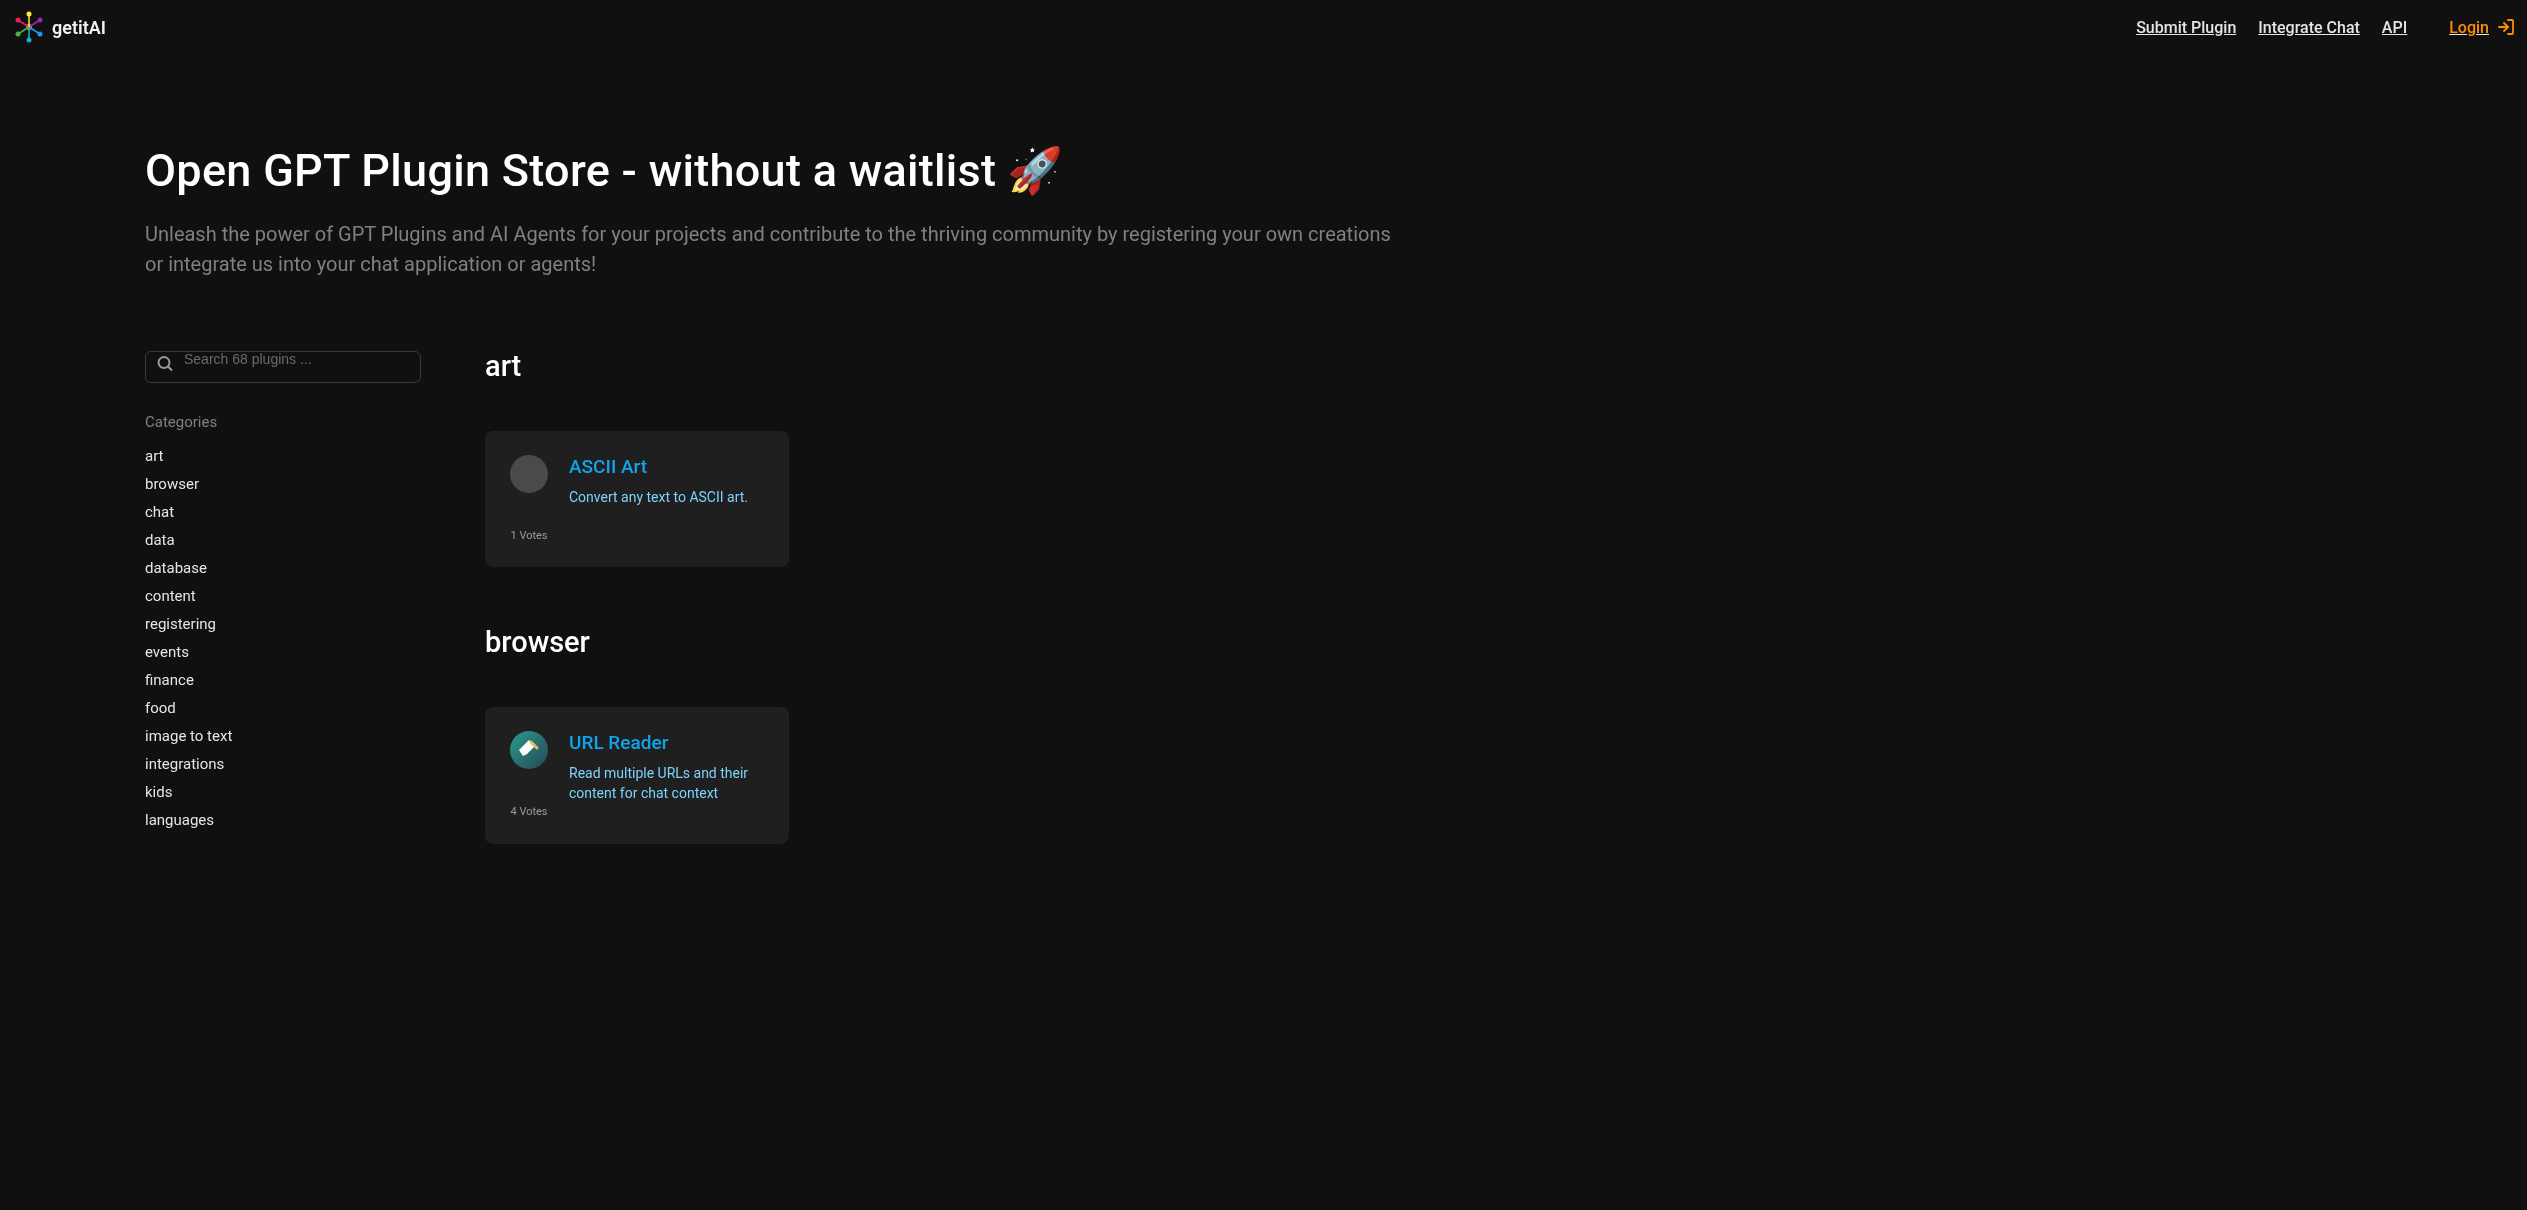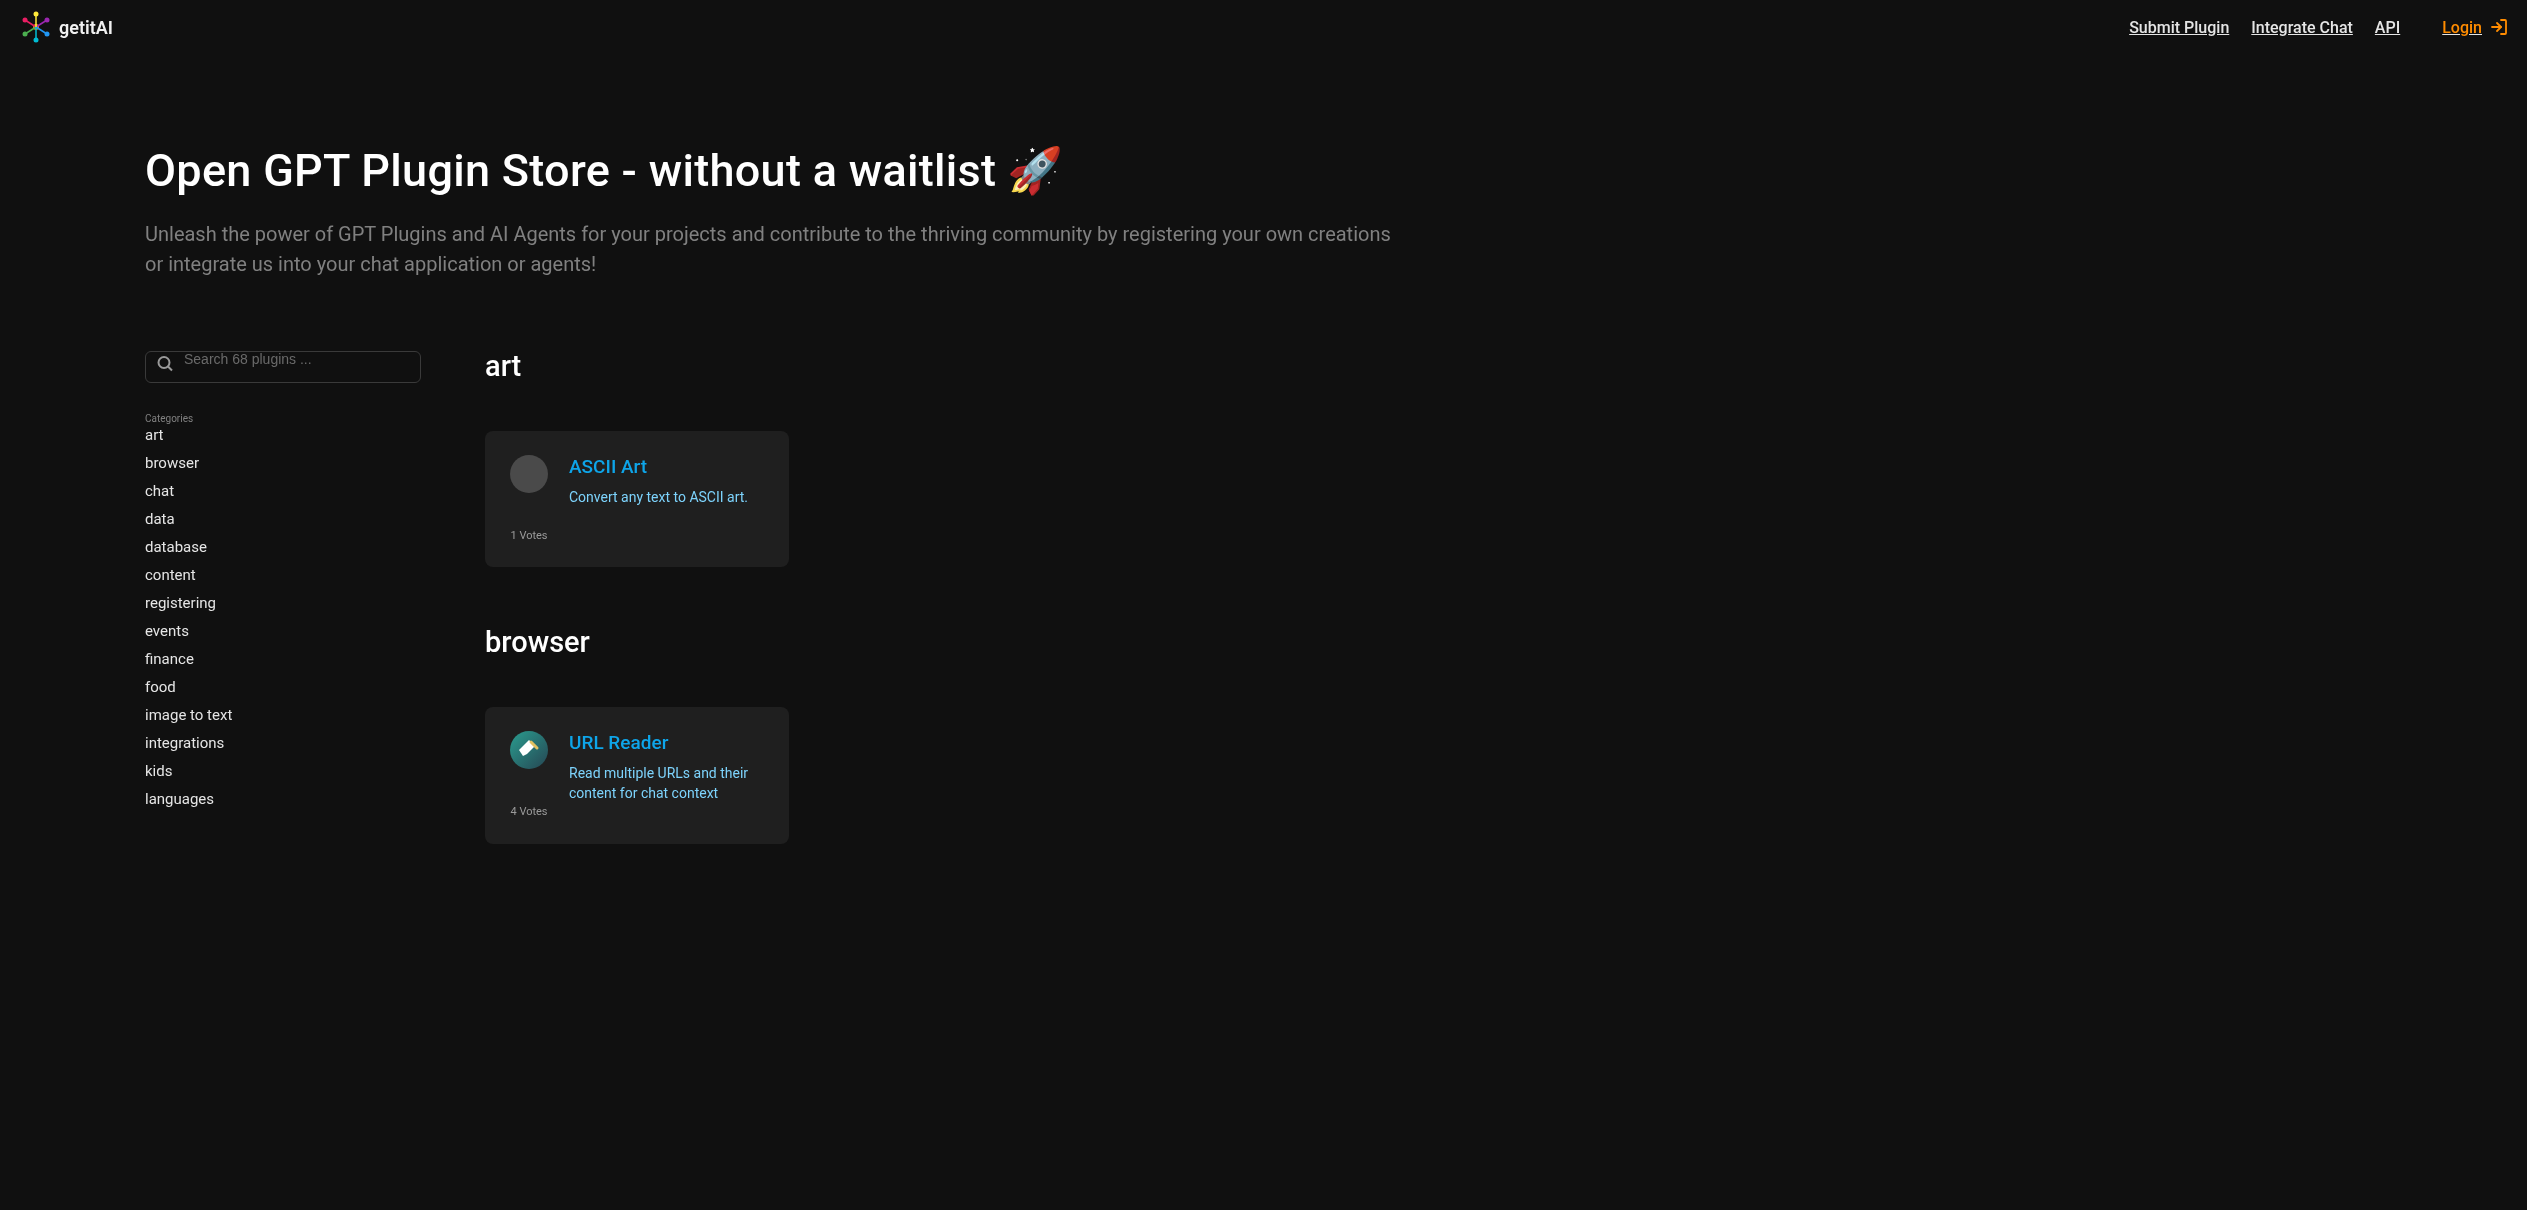--- a/index.html
+++ b/index.html
@@ -11,21 +11,21 @@
       background: #101010;
       color: #e5e5e5;
       font-family: -apple-system, BlinkMacSystemFont, "Segoe UI", Roboto, Helvetica, Arial, sans-serif;
       min-height: 1210px;
       width: 100%;
     }
     .header {
       display: flex;
       justify-content: space-between;
       align-items: center;
-      padding: 10px 19px;
+      padding: 10px 12px;
       height: 54px;
     }
     .logo-container {
       display: flex;
       align-items: center;
       gap: 6px;
     }
     .logo-mark {
       width: 34px;
       height: 34px;
@@ -107,22 +107,23 @@
     .search-input::placeholder {
       color: #6a6a6a;
     }
     .search-icon {
       position: absolute;
       left: 12px;
       top: 50%;
       transform: translateY(-50%);
     }
     .categories-label {
-      font-size: 10px;
+      font-size: 15px;
       color: #808080;
+      margin-bottom: 14px;
     }
     .category-list {
       display: flex;
       flex-direction: column;
       gap: 6px;
     }
     .category-item {
       font-size: 15px;
       color: #e5e5e5;
       cursor: pointer;

